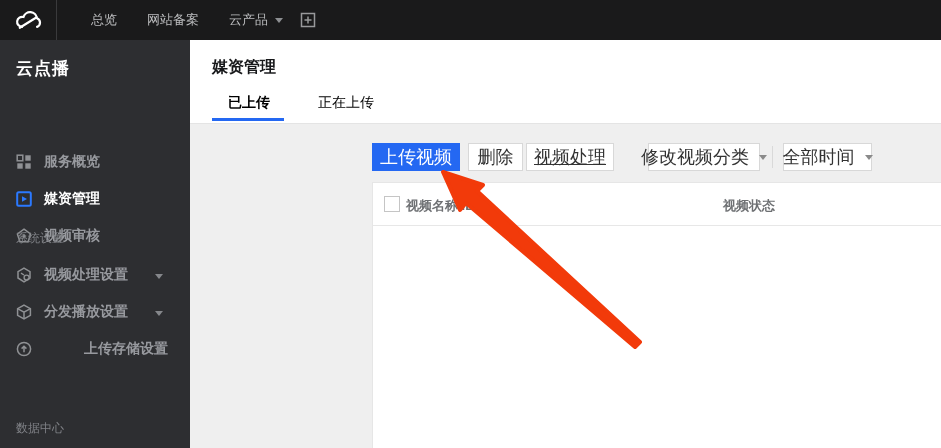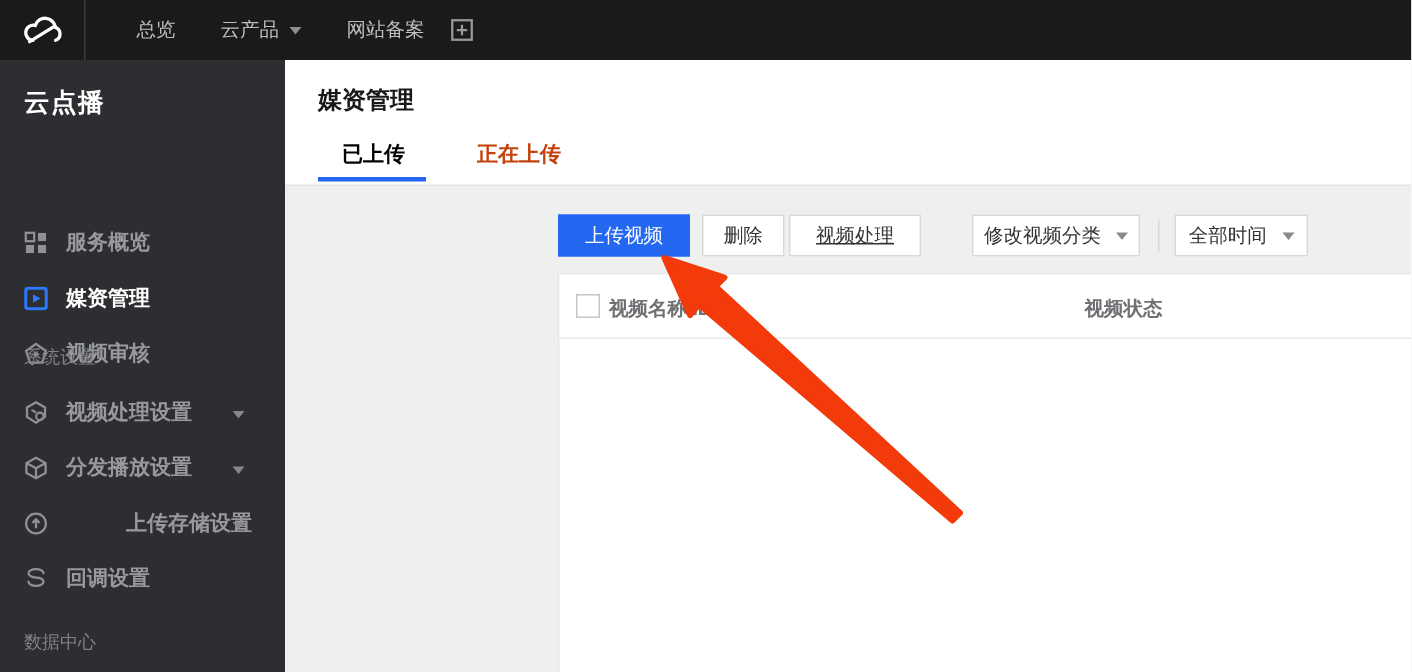--- a/index.html
+++ b/index.html
@@ -21,27 +21,27 @@
   .side-item{position:absolute;left:0;width:190px;height:37px;display:flex;align-items:center;padding-left:16px;cursor:pointer;}
   .side-item .lbl{margin-left:12px;font-size:14px;font-weight:bold;color:#97999e;}
   .side-item.active .lbl{color:#ffffff;}
   .side-section{position:absolute;left:16px;color:#7f8186;font-size:12px;}
   .side-caret{position:absolute;left:155px;width:0;height:0;border-left:4px solid transparent;border-right:4px solid transparent;border-top:5px solid #85878b;}
   .icon16{width:16px;height:16px;flex:0 0 16px;display:block;}
 
   
   .main-header{position:absolute;left:190px;top:40px;width:751px;height:84px;background:#ffffff;border-bottom:1px solid #e4e4e4;z-index:2;}
   .page-title{position:absolute;left:22px;top:17px;font-size:16px;font-weight:bold;color:#17181a;}
-  .tab{position:absolute;top:54px;font-size:14px;cursor:pointer;color:#c2410c;font-weight:bold;}
+  .tab{position:absolute;top:54px;font-size:14px;cursor:pointer;color:#000000;}
   .tab.active{color:#000000;font-weight:bold;}
   .tab-underline{position:absolute;left:22px;top:78px;width:72px;height:3px;background:#2468f2;}
 
   
   .content{position:absolute;left:190px;top:124px;width:751px;height:324px;background:#efefef;z-index:1;}
-  .btn{position:absolute;top:19px;height:28px;border:1px solid #d8d8d8;background:#fff;color:#333;font-size:13px;display:flex;align-items:center;justify-content:center;cursor:pointer;white-space:nowrap;}
+  .btn{position:absolute;top:19px;height:28px;border:1px solid #d8d8d8;background:#fff;color:#333;font-size:18px;display:flex;align-items:center;justify-content:center;cursor:pointer;white-space:nowrap;}
   .btn.primary{background:#2468f2;border-color:#2468f2;color:#fff;}
   .btn .caret{border-top-color:#8a8a8a;margin-left:10px;}
   .toolbar-divider{position:absolute;left:582px;top:22px;width:1px;height:22px;background:#d9d9d9;}
 
   .table-panel{position:absolute;left:182px;top:58px;width:569px;height:266px;background:#ffffff;border-left:1px solid #e6e6e6;border-top:1px solid #e6e6e6;}
   .thead{position:absolute;left:0;top:0;width:100%;height:43px;border-bottom:1px solid #e7e7e7;background:#fff;}
   .checkbox{position:absolute;left:11px;top:13px;width:16px;height:16px;border:1px solid #c5c5c5;background:#fff;cursor:pointer;}
   .th{position:absolute;top:14px;font-size:13px;font-weight:bold;color:#6e7073;}
   .th.c1{left:33px;}
   .th.c2{left:350px;}
@@ -59,25 +59,25 @@
       <svg class="icon" width="30" height="22" viewBox="0 0 32 24">
         <path d="M9.5 19.5 a5.5 5.5 0 1 1 1.6-10.8 a7.5 7.5 0 0 1 14.6 1.4 a5 5 0 0 1 .2 9.4" fill="none" stroke="#ffffff" stroke-width="2.4" stroke-linecap="round"></path>
         <path d="M7 20.5 L25.5 9" fill="none" stroke="#ffffff" stroke-width="2.4" stroke-linecap="round"></path>
       </svg>
     </div>
     <div class="topnav">
       <div class="topnav-item">
         <span>总览</span>
       </div>
       <div class="topnav-item">
+        <span>网站备案</span>
+      </div>
+      <div class="topnav-item">
         <span>云产品</span>
         <span class="caret"></span>
-      </div>
-      <div class="topnav-item">
-        <span>网站备案</span>
       </div>
       <div class="plus-box">
         <svg class="icon16" viewBox="0 0 16 16">
           <rect x="1.5" y="1.5" width="13" height="13" fill="none" stroke="#98999b" stroke-width="1.5"></rect>
           <path d="M8 4.5 V11.5 M4.5 8 H11.5" stroke="#98999b" stroke-width="1.5"></path>
         </svg>
       </div>
     </div>
   </div>
 
@@ -133,26 +133,20 @@
 
     <div class="side-item" style="top:290px;gap:40px;">
       <svg class="icon16" viewBox="0 0 16 16">
         <circle cx="8" cy="8" r="6.6" fill="none" stroke="#8f9194" stroke-width="1.5"></circle>
         <path d="M8 11.2 V5.6 M5.6 7.6 L8 5.2 L10.4 7.6" fill="none" stroke="#8f9194" stroke-width="1.5"></path>
       </svg>
       <span class="lbl">上传存储设置</span>
       <span class="side-caret" style="top:18px;"></span>
     </div>
 
-    <div class="side-item" style="top:327px;">
-      <svg class="icon16" viewBox="0 0 16 16">
-        <path d="M13 4.2 a5 2.8 0 1 0 -10 0 a5 2.8 0 0 0 5 2.8 a5 2.8 0 0 1 5 2.8 a5 2.8 0 1 1 -10 0" fill="none" stroke="#8f9194" stroke-width="1.5" stroke-linecap="round"></path>
-      </svg>
-      <span class="lbl">回调设置</span>
-    </div>
 
     <div class="side-section" style="top:380px;">数据中心</div>
   </div>
 
   <div class="main-header">
     <div class="page-title">媒资管理</div>
     <div class="tab active" style="left:38px;">已上传</div>
     <div class="tab" style="left:128px;">正在上传</div>
     <div class="tab-underline"></div>
   </div>

